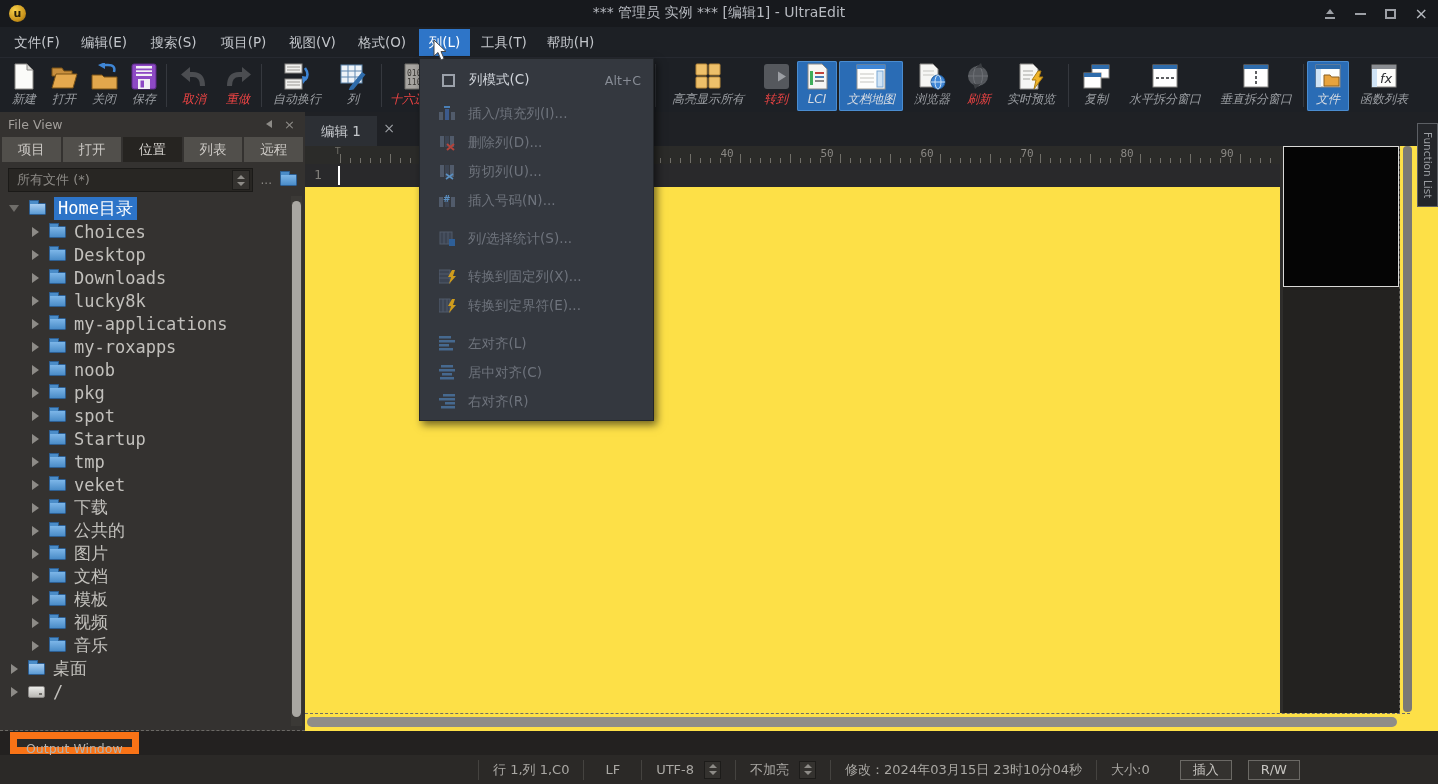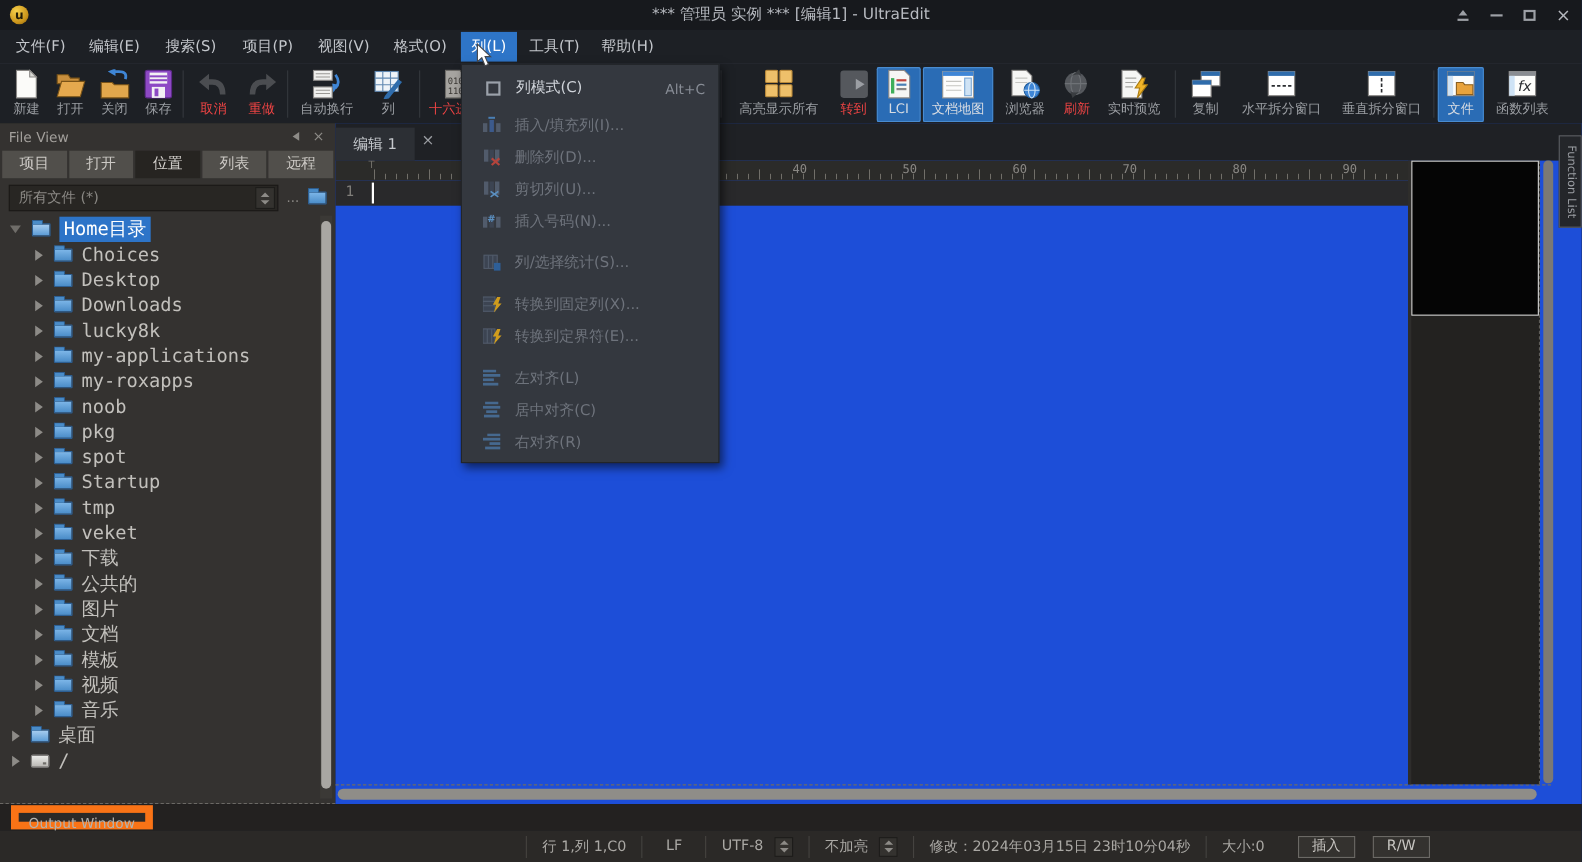--- a/index.html
+++ b/index.html
@@ -23,21 +23,21 @@
   
   .menubar { position:absolute; left:0; top:27px; width:1438px; height:30px; background:#1d2025; }
   .mitem { position:absolute; top:2px; height:27px; line-height:27px; text-align:center; color:#c3c6cb; font-size:13.5px; }
   .mitem.active { background:#2e75c8; color:#ffffff; }
 
   
   .toolbar { position:absolute; left:0; top:57px; width:1438px; height:55px; background:#1d2025; border-top:1px solid #262930; }
   .tsep { position:absolute; top:6px; width:1px; height:43px; background:#35383e; }
   .tbtn { position:absolute; top:3px; height:50px; display:flex; flex-direction:column; align-items:center; border-radius:2px; }
   .ticon { height:31px; display:flex; align-items:center; justify-content:center; }
-  .tlabel { font-size:12px; color:#9b9ea3; line-height:15px; white-space:nowrap; }
+  .tlabel { font-size:12px; color:#9b9ea3; line-height:15px; white-space:nowrap;font-style:italic; }
   .tbtn.disabled .tlabel { color:#ef4444; }
   .tbtn.active { background:#2a6cb5; box-shadow:inset 0 0 0 1px #4a8cd0; }
   .tbtn.active .tlabel { color:#d8dce2; }
 
   
   .dropdown { position:absolute; left:419px; top:58px; width:235px; background:#34383f;
               border:1px solid #222529; box-shadow:3px 4px 8px rgba(0,0,0,.55); z-index:50; padding:2px 0 4px 0; }
   .mi { height:29px; display:flex; align-items:center; padding:0 12px 0 19px; font-size:13.5px; color:#6e737c; }
   .mi.first { height:38px; }
   .mi.enabled { color:#d0d4da; }
@@ -73,21 +73,21 @@
   .folder::before { content:''; position:absolute; top:-4px; left:-1px; width:8px; height:3px; background:#4a8cc8; border:1px solid #2d5f93; border-bottom:none; border-radius:1px 1px 0 0; }
   .folder.open { background:linear-gradient(#a8cdf0,#5b9bd5); }
   .drive { width:17px; height:12px; background:linear-gradient(#ecece9,#b9b7b3); border:1px solid #8a8886; border-radius:2px; margin-left:10px; position:relative; flex:none; }
   .drive::after { content:''; position:absolute; right:2px; bottom:2px; width:3px; height:2px; background:#6f6d69; }
   .tlbl { margin-left:8px; white-space:nowrap; }
   .tlbl.sel { background:#2d74c8; color:#ffffff; padding:0 4px; }
   .sb-scroll { position:absolute; right:3px; top:84px; width:11px; height:530px; background:#3b3936; }
   .sb-thumb { position:absolute; left:1px; width:9px; top:5px; height:516px; background:#a9a7a2; border-radius:5px; }
 
   
-  .editor { position:absolute; left:305px; top:112px; width:1133px; height:619px; background:#1d4ed8; }
+  .editor { position:absolute; left:305px; top:112px; width:1133px; height:619px; background:#fde047; }
   .etabbar { position:absolute; left:0; top:0; width:1133px; height:34px; background:#1f2125; }
   .etab { position:absolute; left:0; top:4px; width:72px; height:30px; background:#2c2f34; color:#c6c9cd; font-size:13.5px; text-align:center; line-height:30px; }
   .etab-close { position:absolute; left:76px; top:8px; color:#9b9ea3; font-size:14px; width:16px; text-align:center; }
   .ruler { position:absolute; left:0; top:34px; width:975px; height:18px; background:#2b2b29; }
   .ruler-ticks { position:absolute; left:35px; right:0; bottom:1px; height:5px;
                  background:repeating-linear-gradient(90deg,#716f69 0 1px,transparent 1px 10px); }
   .ruler-ticks5 { position:absolute; left:35px; right:0; bottom:1px; height:9px;
                   background:repeating-linear-gradient(90deg,#716f69 0 1px,transparent 1px 50px); }
   .rt { position:absolute; left:30px; top:0px; color:#716f69; font-size:9px; }
   .rnum { position:absolute; top:1px; transform:translateX(-50%); color:#8a8884; font-size:11px; font-family:"DejaVu Sans Mono","Liberation Mono",monospace; }

